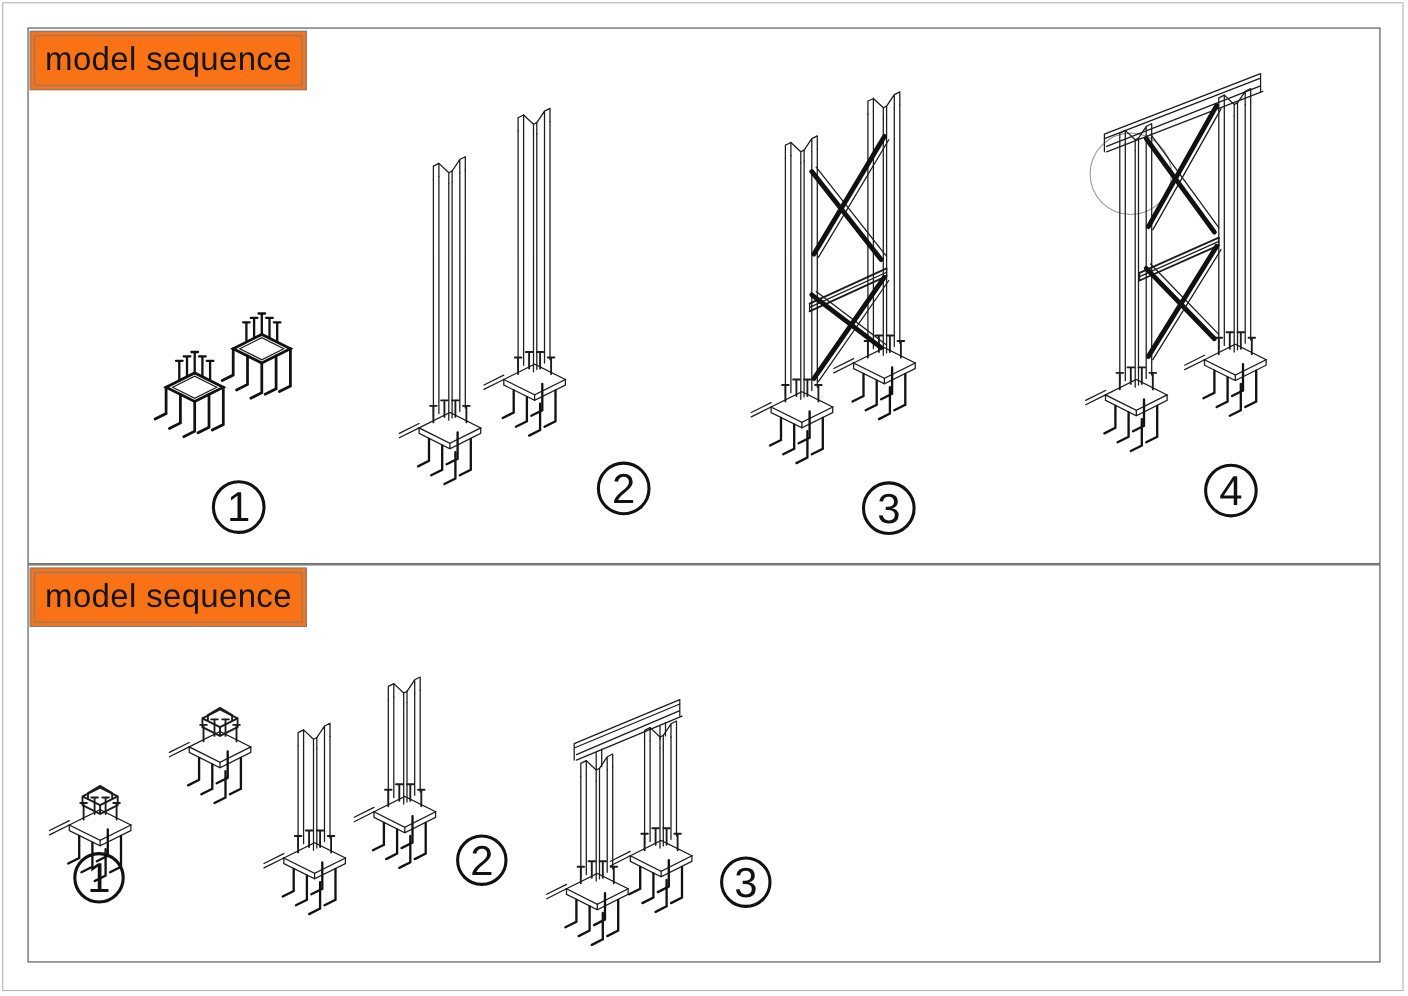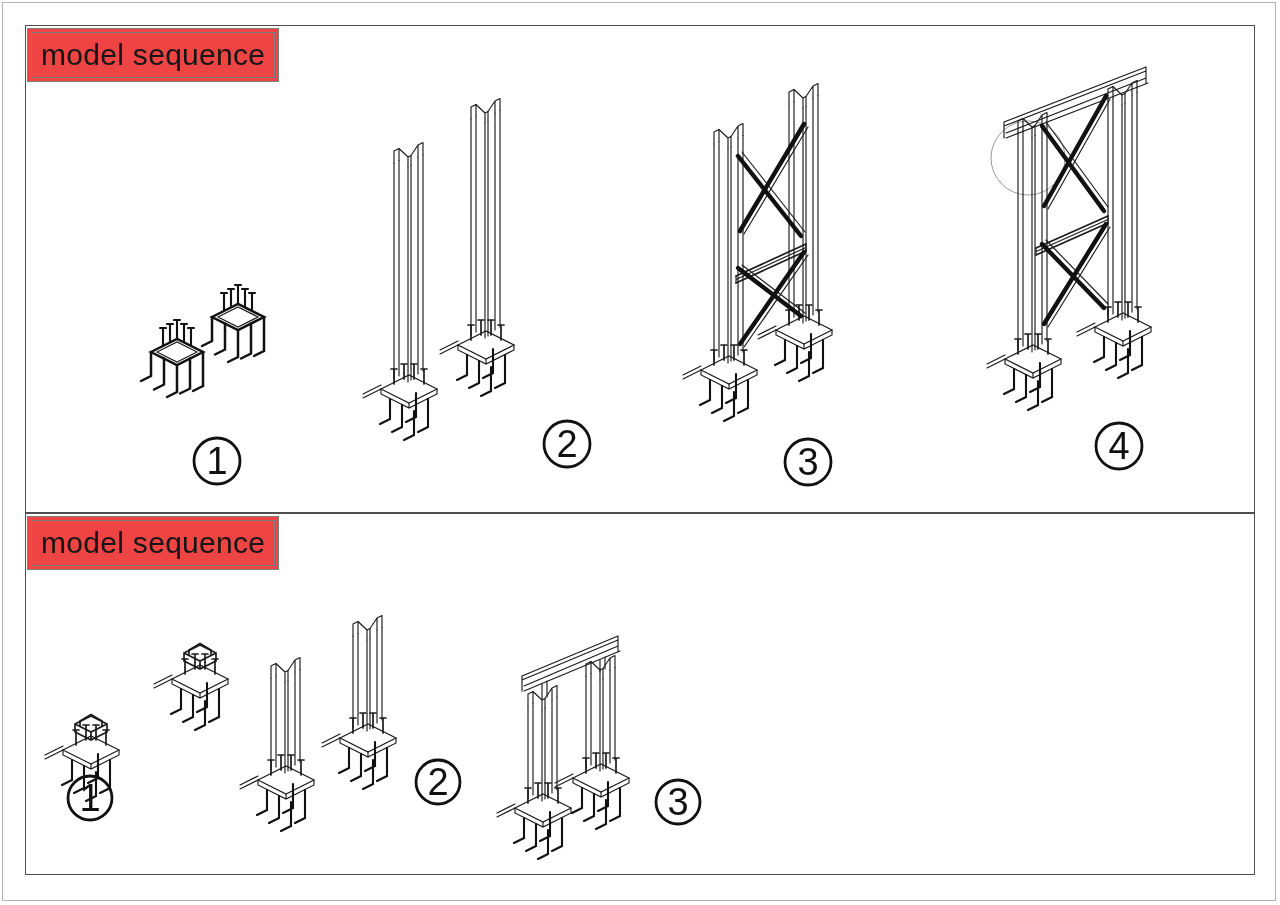--- a/index.html
+++ b/index.html
@@ -1,21 +1,21 @@
 <!DOCTYPE html>
 <html><head>
 <meta charset="utf-8">
 <style>
   html,body{margin:0;padding:0;background:#ffffff;}
   body{width:1280px;height:905px;position:relative;font-family:"Liberation Sans",sans-serif;overflow:hidden;}
   .sheet-border{position:absolute;left:2px;top:2px;width:1274px;height:899px;border:1px solid #b3b3b3;box-sizing:border-box;}
   .panel{position:absolute;left:25px;width:1230px;border:1px solid #4f4f4f;box-sizing:border-box;background:#fff;}
   .panel-top{top:25px;height:488px;}
   .panel-bottom{top:513px;height:362px;}
-  .title-box{position:absolute;left:1px;top:2px;width:252px;height:54px;border:1px solid #7d7d7d;padding:3px;box-sizing:border-box;background:#ef4444;z-index:2;}
+  .title-box{position:absolute;left:1px;top:2px;width:252px;height:54px;border:1px solid #7d7d7d;padding:3px;box-sizing:border-box;background:#f97316;z-index:2;}
   .title-inner{width:100%;height:100%;border:1px solid #7d7d7d;box-sizing:border-box;display:flex;align-items:center;padding-left:9px;}
   .title-inner span{font-size:30px;color:#161616;letter-spacing:.3px;}
   svg.draw{position:absolute;left:0;top:0;width:100%;height:100%;}
   .t{stroke:#1c1c1c;stroke-width:1.15;fill:none;stroke-linecap:round;}
   .m{stroke:#1c1c1c;stroke-width:1.7;fill:none;stroke-linecap:round;}
   .b{stroke:#111;stroke-width:2.1;fill:none;stroke-linecap:round;}
   .b2{stroke:#111;stroke-width:2.5;fill:none;stroke-linecap:round;}
   .br{stroke:#111;stroke-width:4.4;fill:none;stroke-linecap:round;}
   .circ{stroke:#111;stroke-width:2.8;fill:none;}
   .num{font-family:"Liberation Sans",sans-serif;font-size:38px;fill:#111;text-anchor:middle;}

